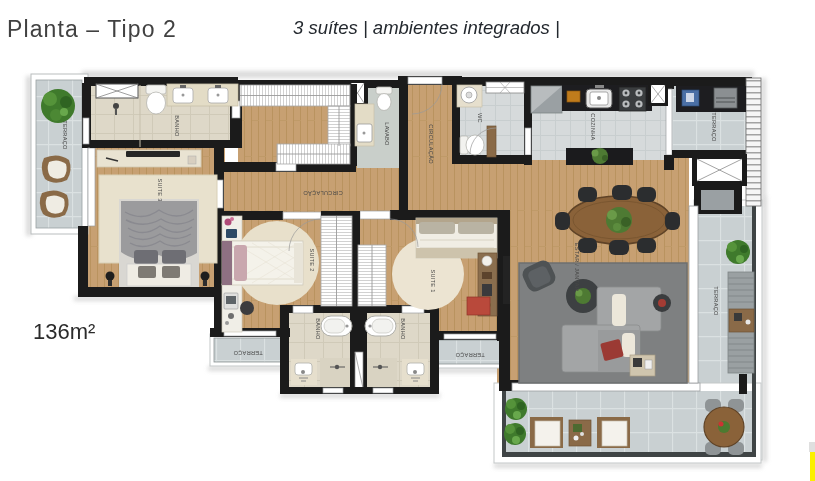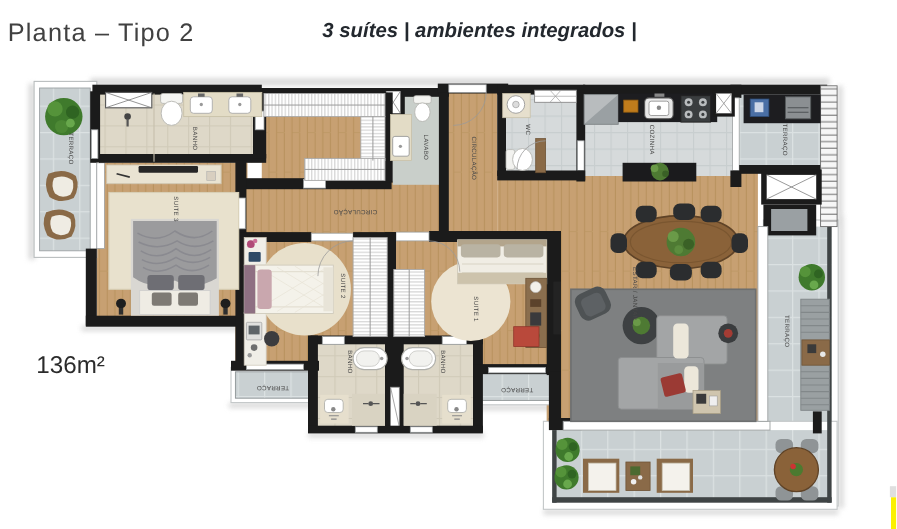--- a/index.html
+++ b/index.html
@@ -5,21 +5,21 @@
 html,body{margin:0;padding:0;background:#ffffff;width:815px;height:481px;overflow:hidden;font-family:"Liberation Sans",sans-serif}
 #stage{position:relative;width:815px;height:481px}
 .t{position:absolute;white-space:nowrap}
 </style>
 </head>
 <body>
 <div id="stage">
 
 <div class="t" style="left:7px;top:16px;font-size:23px;letter-spacing:1.1px;color:#414141">Planta – Tipo 2</div>
 
-<div class="t" style="left:293px;top:17px;font-size:18.5px;font-weight:bold;font-style:italic;color:#23282e">3 suítes | ambientes integrados |</div>
+<div class="t" style="left:293px;top:17px;font-size:18.5px;font-weight:normal;font-style:italic;color:#23282e">3 suítes | ambientes integrados |</div>
 
 <div class="t" style="left:33px;top:319px;font-size:22px;font-weight:normal;color:#2b2b2b">136m²</div>
 <svg width="815" height="481" viewBox="0 0 815 481" style="position:absolute;left:0;top:0">
 <defs>
 <pattern id="wd" width="14" height="90" patternUnits="userSpaceOnUse">
 <rect width="14" height="90" fill="#c7a072"></rect>
 <rect x="6" width="1" height="90" fill="#b9935f"></rect>
 <rect x="13" width="1" height="90" fill="#b9935f"></rect>
 <rect y="30" width="7" height="1" fill="#bf9a68"></rect>
 <rect x="7" y="66" width="7" height="1" fill="#bf9a68"></rect>

